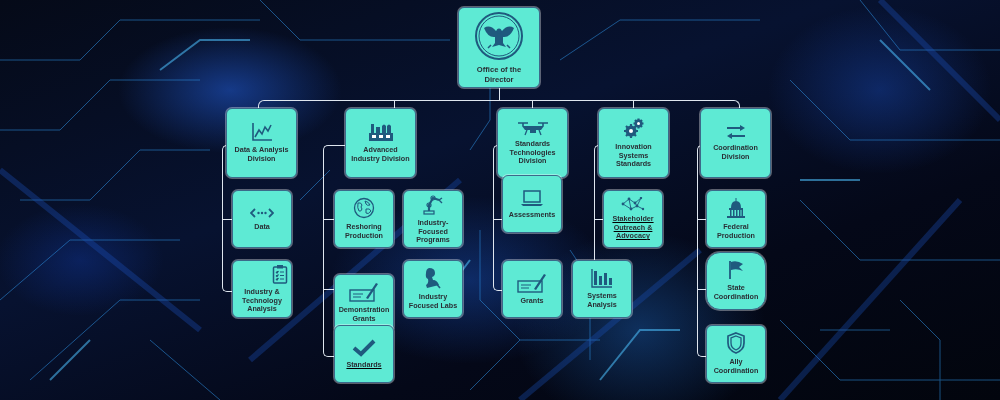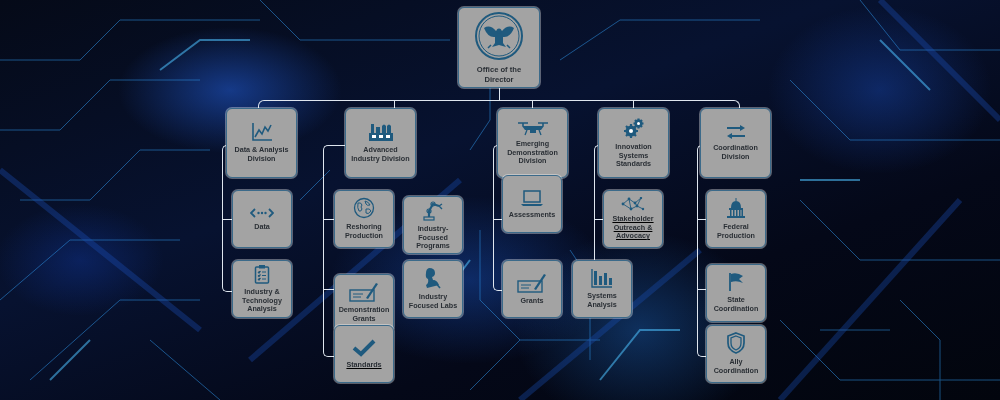--- a/index.html
+++ b/index.html
@@ -14,21 +14,21 @@
       radial-gradient(ellipse 160px 90px at 230px 90px, rgba(40,110,255,0.45), transparent 70%),
       radial-gradient(ellipse 200px 120px at 470px 280px, rgba(30,100,230,0.35), transparent 70%),
       radial-gradient(ellipse 180px 140px at 640px 330px, rgba(40,140,255,0.30), transparent 70%),
       radial-gradient(ellipse 160px 120px at 880px 90px, rgba(30,90,220,0.35), transparent 70%),
       radial-gradient(ellipse 120px 80px at 80px 260px, rgba(20,70,200,0.30), transparent 70%),
       linear-gradient(160deg, #050a18 0%, #071230 40%, #040818 70%, #02050d 100%);
   }
   .bg svg { position: absolute; inset: 0; }
   .line { position: absolute; border-color: #dfe6ef; border-style: solid; border-width: 0; }
   .box {
-    position: absolute; background: #a3a3a3; border-radius: 6px;
+    position: absolute; background: #5eead4; border-radius: 6px;
     border: 1.5px solid #3b6a8a;
     box-shadow: 0 0 0 1px rgba(255,255,255,0.35);
     display: flex; flex-direction: column; align-items: center; justify-content: center;
     text-align: center; box-sizing: border-box; padding: 3px;
   }
   .box .icon { display: flex; align-items: center; justify-content: center; margin-bottom: 4px; }
   .box .label {
     font-size: 7.2px; font-weight: bold; color: #2a2f35; line-height: 1.22;
     font-family: "Liberation Sans", sans-serif;
   }
@@ -147,21 +147,21 @@
 <div class="box div-box" style="left:497px;top:108px;">
   <div class="icon">
     <svg width="32" height="16" viewBox="0 0 32 16">
         <path d="M1 3 L11 3 M21 3 L31 3" stroke="#1f5a7e" stroke-width="1.6"></path>
         <path d="M6 3 L6 6 M26 3 L26 6" stroke="#1f5a7e" stroke-width="1.6"></path>
         <path d="M5 6 L27 6 L24 10 L8 10 Z" fill="#1f5a7e"></path>
         <rect x="13" y="9" width="6" height="4" fill="#1f5a7e"></rect>
         <path d="M10 10 L8 15 M22 10 L24 15" stroke="#1f5a7e" stroke-width="1.3"></path>
       </svg>
   </div>
-  <div class="label">Emerging Demonstration Division</div>
+  <div class="label">Standards Technologies Division</div>
 </div>
 
 <div class="box div-box" style="left:598px;top:108px;">
   <div class="icon">
     <svg width="22" height="22" viewBox="0 0 22 22">
         <g fill="#1f5a7e">
           <circle cx="8" cy="14" r="5.5"></circle>
           <circle cx="15.5" cy="6.5" r="4"></circle>
           <g stroke="#1f5a7e" stroke-width="2.2">
             <path d="M8 7 L8 21 M1 14 L15 14 M3 9 L13 19 M13 9 L3 19"></path>
@@ -191,21 +191,21 @@
   <div class="icon">
     <svg width="24" height="12" viewBox="0 0 24 12">
         <path d="M5 2 L1 6 L5 10 M19 2 L23 6 L19 10" fill="none" stroke="#1f5a7e" stroke-width="1.8"></path>
         <circle cx="8.5" cy="6" r="1.2" fill="#1f5a7e"></circle>
         <circle cx="12" cy="6" r="1.2" fill="#1f5a7e"></circle>
         <circle cx="15.5" cy="6" r="1.2" fill="#1f5a7e"></circle>
       </svg>
   </div>
   <div class="label">Data</div>
 </div>
-<div class="box sub-box" style="left:232px;top:260px;">
+<div class="box sub-box" style="left:232px;top:260px;align-items:flex-end;">
   <div class="icon">
     <svg width="16" height="20" viewBox="0 0 16 20">
         <rect x="1.5" y="3" width="13" height="16" rx="1" fill="none" stroke="#1f5a7e" stroke-width="1.5"></rect>
         <rect x="5" y="1" width="6" height="3.5" fill="#1f5a7e"></rect>
         <g stroke="#1f5a7e" stroke-width="1.2">
           <path d="M4 8 L5 9 L6.5 7 M8 8 L12 8"></path>
           <path d="M4 11.5 L5 12.5 L6.5 10.5 M8 11.5 L12 11.5"></path>
           <path d="M4 15 L5 16 L6.5 14 M8 15 L12 15"></path>
         </g>
       </svg>
@@ -215,21 +215,21 @@
 
 <div class="box sub-box" style="left:334px;top:190px;align-items:center;">
   <div class="icon">
     <svg width="22" height="22" viewBox="0 0 22 22">
         <circle cx="11" cy="11" r="9.5" fill="none" stroke="#1f5a7e" stroke-width="1.3"></circle>
         <path d="M5 6 Q8 5 9 8 Q7 10 9 12 Q8 15 6 14 Q4 11 5 6 Z M12 4 Q16 5 17 8 Q14 9 13 7 Z M13 12 Q17 11 18 14 Q15 18 13 16 Z" fill="none" stroke="#1f5a7e" stroke-width="1"></path>
       </svg>
   </div>
   <div class="label">Reshoring Production</div>
 </div>
-<div class="box sub-box" style="left:403px;top:196px;text-align:center;">
+<div class="box sub-box" style="left:403px;top:190px;text-align:center;">
   <div class="icon">
     <svg width="24" height="22" viewBox="0 0 24 22">
         <rect x="3" y="18" width="10" height="3" fill="none" stroke="#1f5a7e" stroke-width="1.2"></rect>
         <path d="M8 18 L8 12 L12 5 L18 7" fill="none" stroke="#1f5a7e" stroke-width="2.2"></path>
         <circle cx="8" cy="12" r="2" fill="none" stroke="#1f5a7e" stroke-width="1.2"></circle>
         <circle cx="12" cy="5" r="2" fill="none" stroke="#1f5a7e" stroke-width="1.2"></circle>
         <path d="M18 7 L21 5 M18 7 L21 10" stroke="#1f5a7e" stroke-width="1.4"></path>
       </svg>
   </div>
   <div class="label">Industry-Focused Programs</div>
@@ -325,21 +325,21 @@
           <rect x="7" y="13" width="1.5" height="6"></rect>
           <rect x="10" y="13" width="1.5" height="6"></rect>
           <rect x="13" y="13" width="1.5" height="6"></rect>
           <rect x="15.5" y="13" width="1.5" height="6"></rect>
         </g>
         <rect x="1" y="19" width="18" height="2" fill="#1f5a7e"></rect>
       </svg>
   </div>
   <div class="label">Federal Production</div>
 </div>
-<div class="box sub-box" style="left:706px;top:264px;">
+<div class="box sub-box" style="left:706px;top:252px;border-radius:14px;">
   <div class="icon">
     <svg width="18" height="20" viewBox="0 0 18 20">
         <path d="M3 1 L3 19" stroke="#1f5a7e" stroke-width="1.8"></path>
         <path d="M4 2 Q10 0 16 4 L12 7 L16 11 Q10 8 4 10 Z" fill="#1f5a7e"></path>
       </svg>
   </div>
   <div class="label">State Coordination</div>
 </div>
 <div class="box sub-box" style="left:706px;top:325px;">
   <div class="icon">

